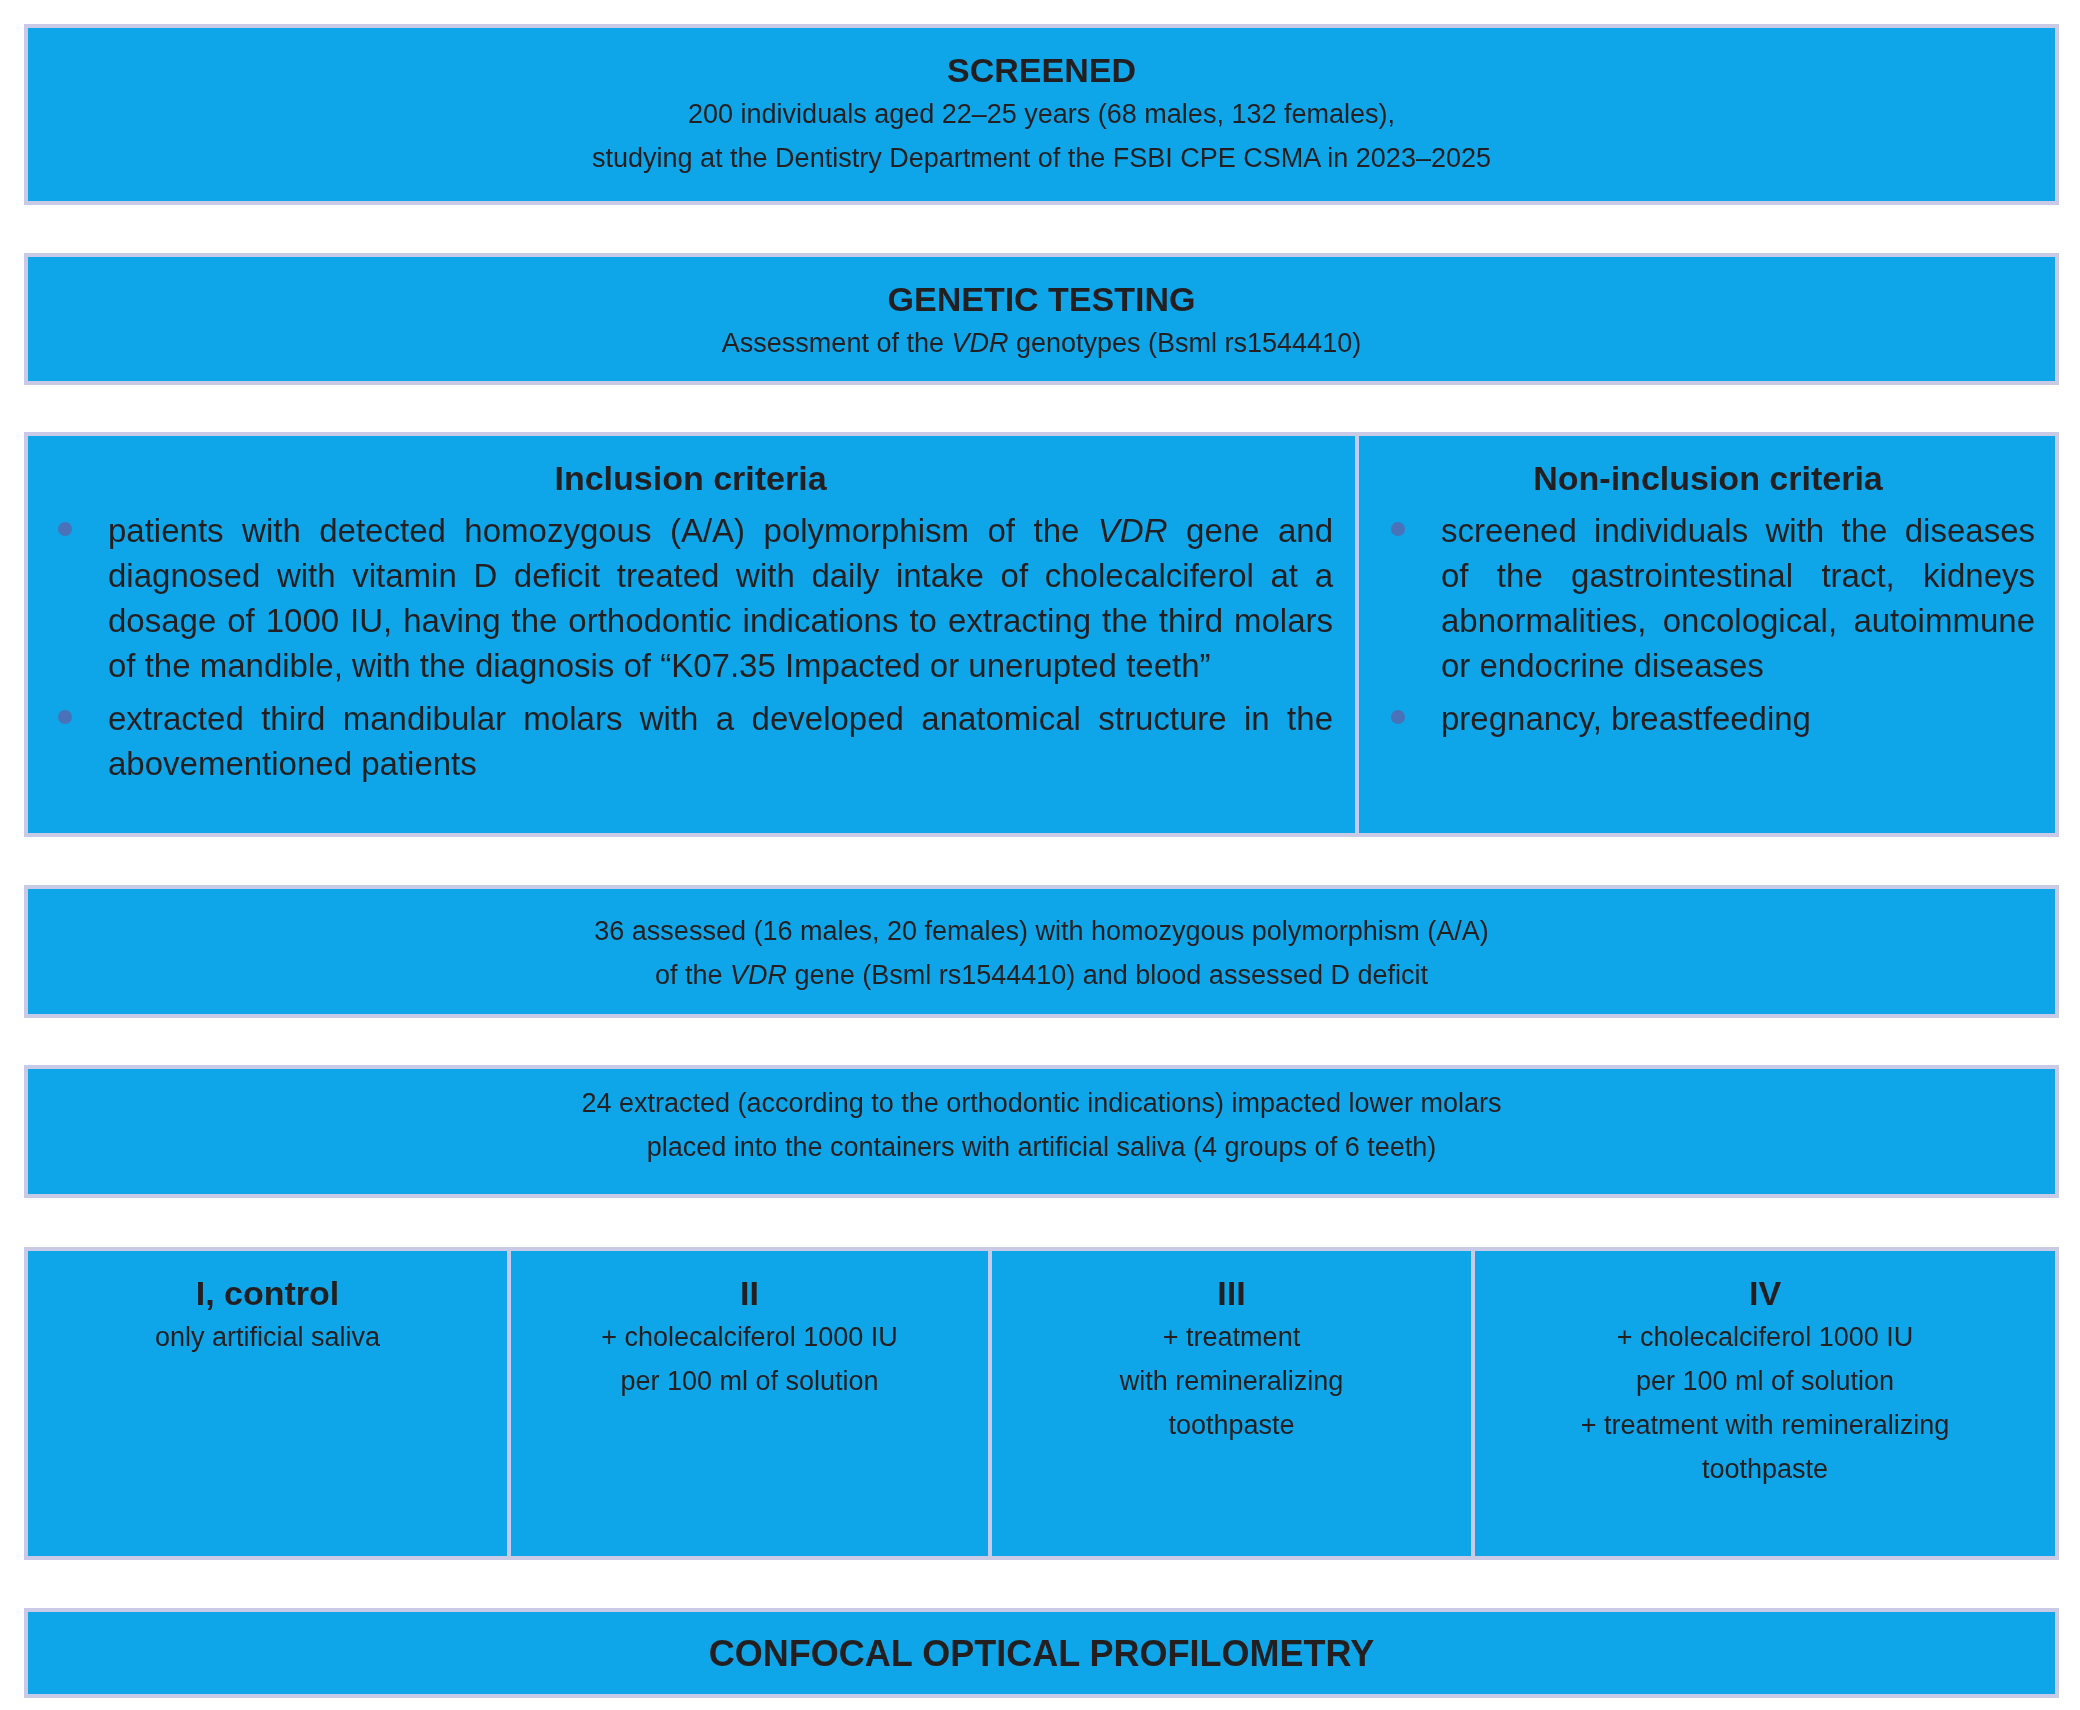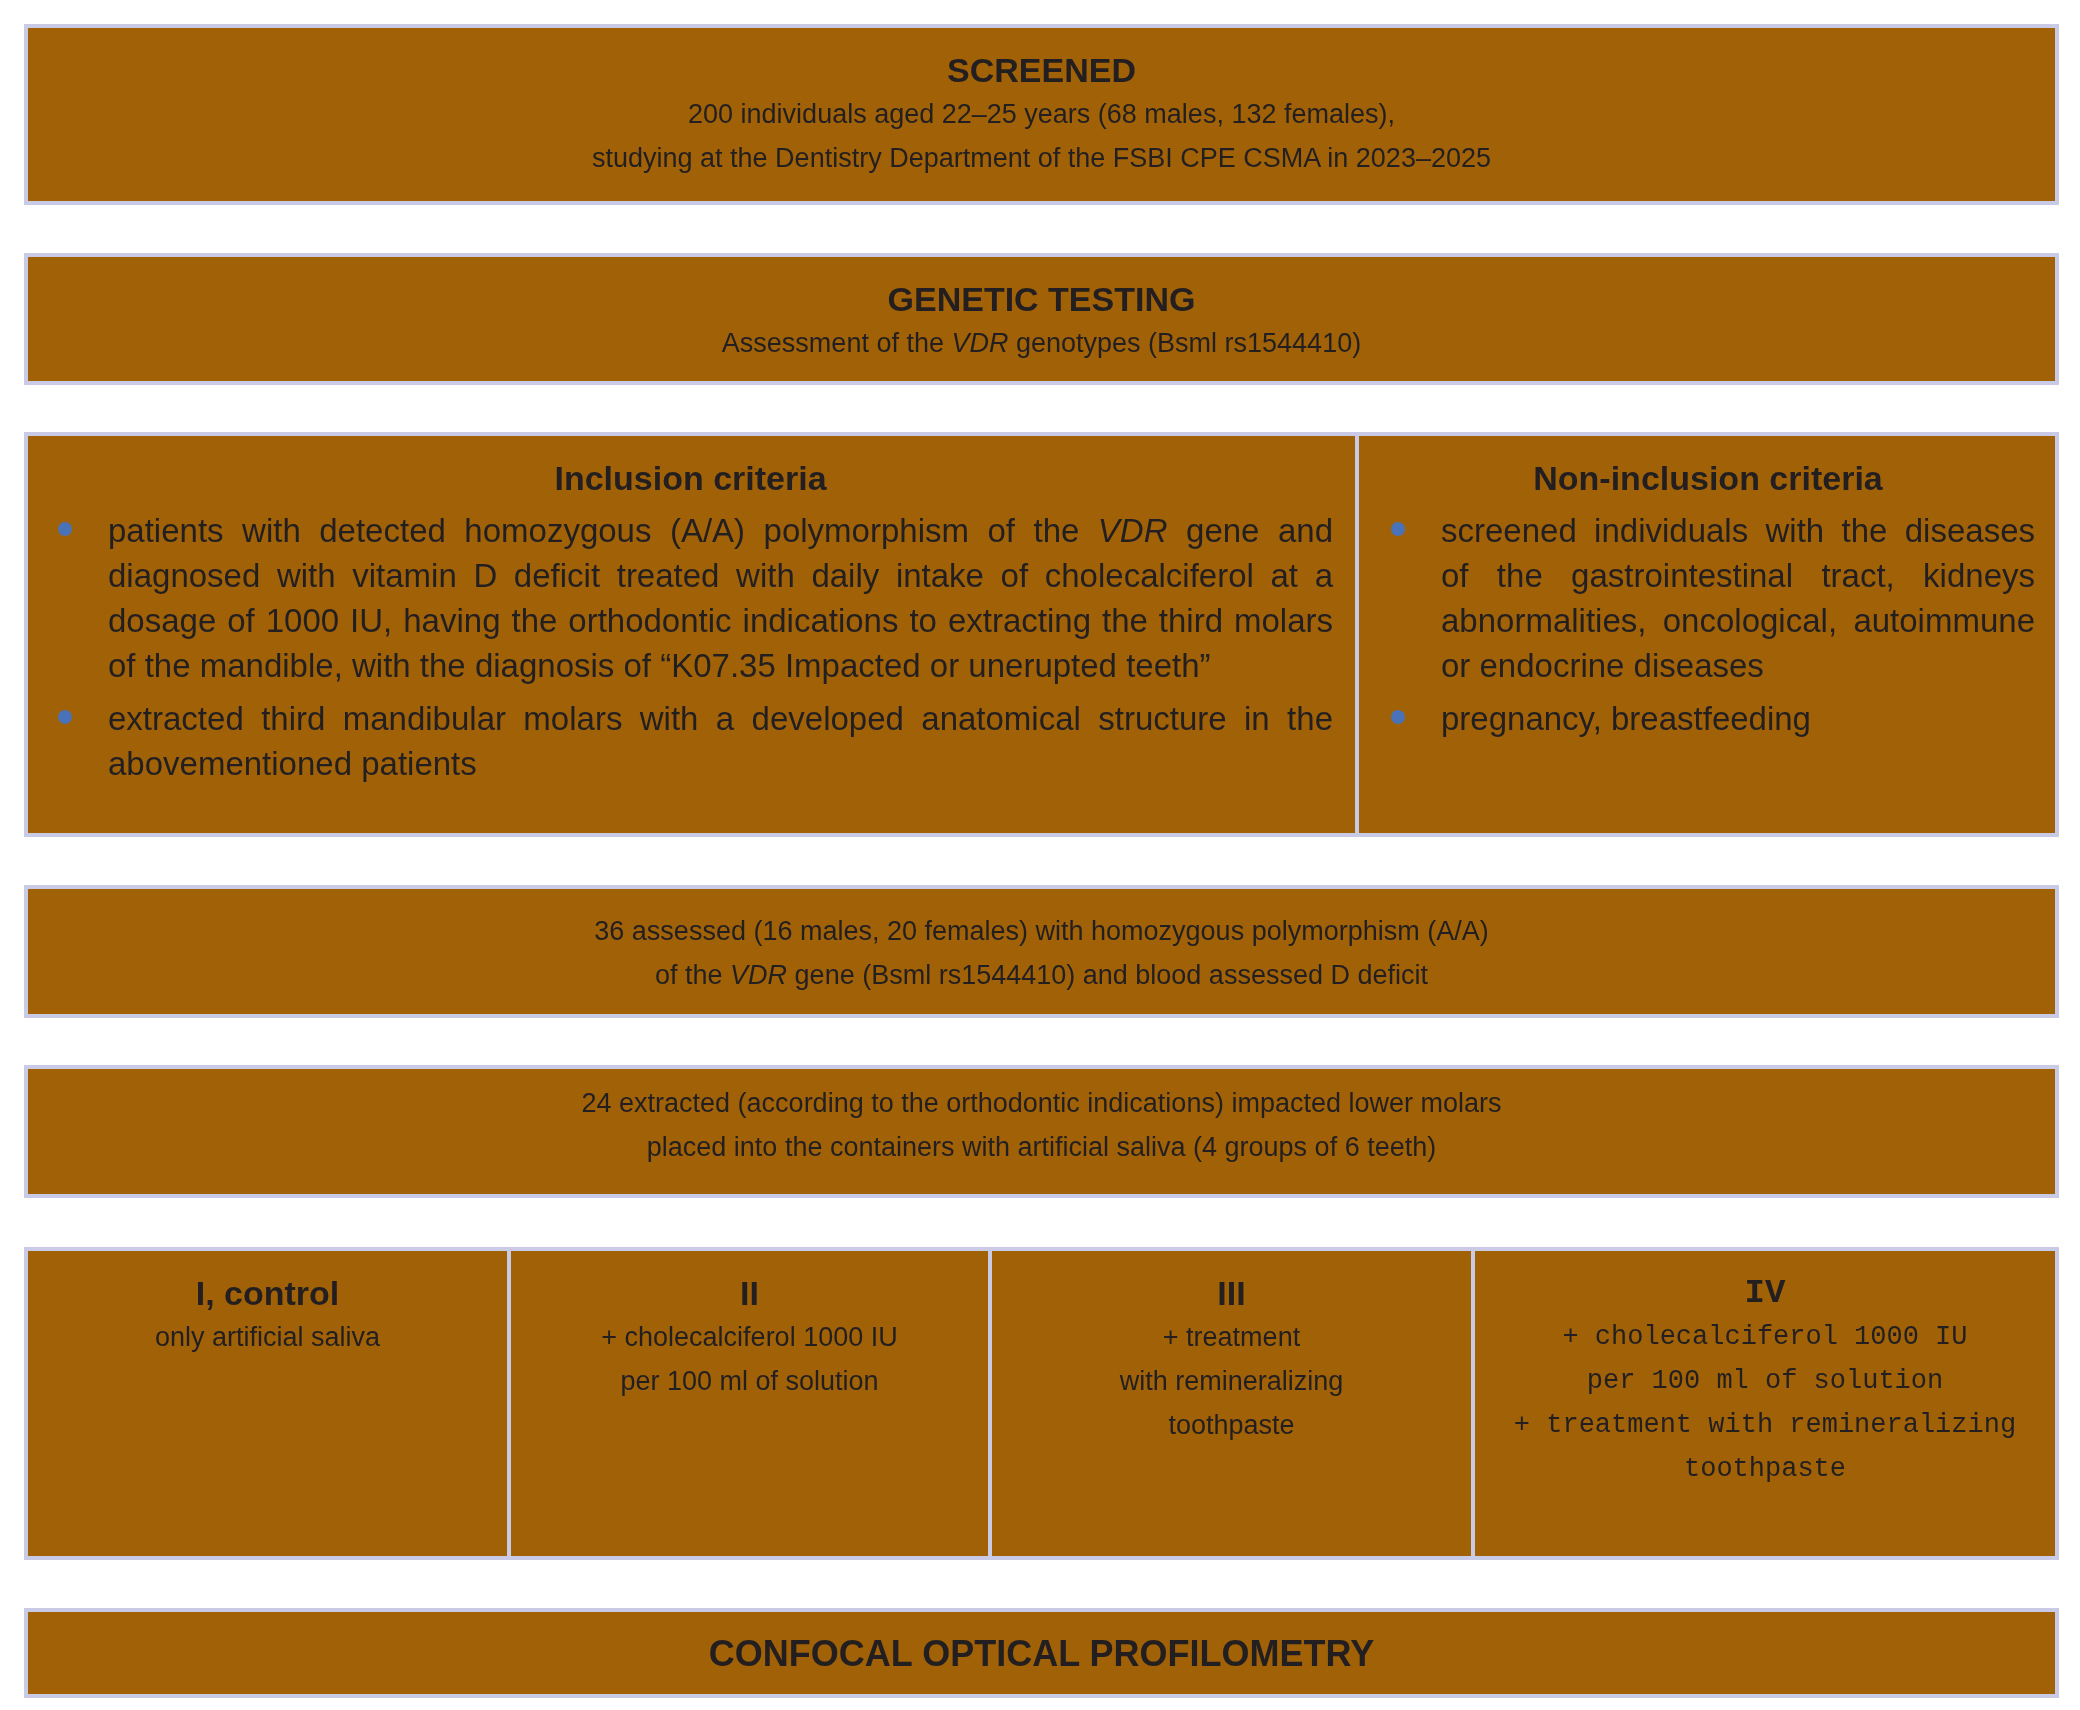--- a/index.html
+++ b/index.html
@@ -1,36 +1,36 @@
 <!DOCTYPE html>
 <html><head>
 <meta charset="utf-8">
 <style>
   html,body{margin:0;padding:0;background:#fff;}
   body{width:2080px;height:1710px;position:relative;overflow:hidden;
        font-family:"Liberation Sans",sans-serif;color:#231f20;}
   .box{position:absolute;left:24px;width:2035px;border:4px solid #c9cae5;
-       box-sizing:border-box;text-align:center;background:#a16207;}
+       box-sizing:border-box;text-align:center;background:#0ea5e9;}
   .title{font-weight:bold;font-size:34px;line-height:44px;}
   .line{font-size:27px;line-height:44px;}
   #b1{top:24px;height:181px;padding-top:20px;}
   #b2{top:253px;height:132px;padding-top:20px;}
   #b3{top:432px;height:405px;display:flex;text-align:left;}
   #b3 .col{box-sizing:border-box;padding-top:20px;}
   #b3 .c1{width:1331px;border-right:4px solid #c9cae5;padding-left:20px;padding-right:22px;}
   #b3 .c2{flex:1;padding-left:22px;padding-right:20px;}
   #b3 .hdr{text-align:center;font-weight:bold;font-size:34px;line-height:44px;}
   ul{list-style:none;margin:0;padding:0;}
   li{position:relative;padding-left:60px;font-size:33px;line-height:45px;text-align:justify;margin-top:8px;}
   li .dot{position:absolute;left:10px;top:14px;width:14px;height:14px;border-radius:50%;background:#4a72b8;}
   #b4{top:885px;height:133px;padding-top:20px;}
   #b5{top:1065px;height:133px;padding-top:12px;}
   #b6{top:1247px;height:313px;display:flex;}
   #b6 .g{box-sizing:border-box;padding-top:20px;border-right:4px solid #c9cae5;}
-  #b6 .g:last-child{border-right:none;font-family:Liberation Mono, monospace;}
+  #b6 .g:last-child{border-right:none;}
   #b6 .g .title{}
   #b7{top:1608px;height:90px;padding-top:18px;}
   #b7 .title{font-size:36px;line-height:48px;text-align:center;}
   i{font-style:italic;}
 </style>
 </head>
 <body>
 
 <div class="box" id="b1">
   <div class="title">SCREENED</div>

